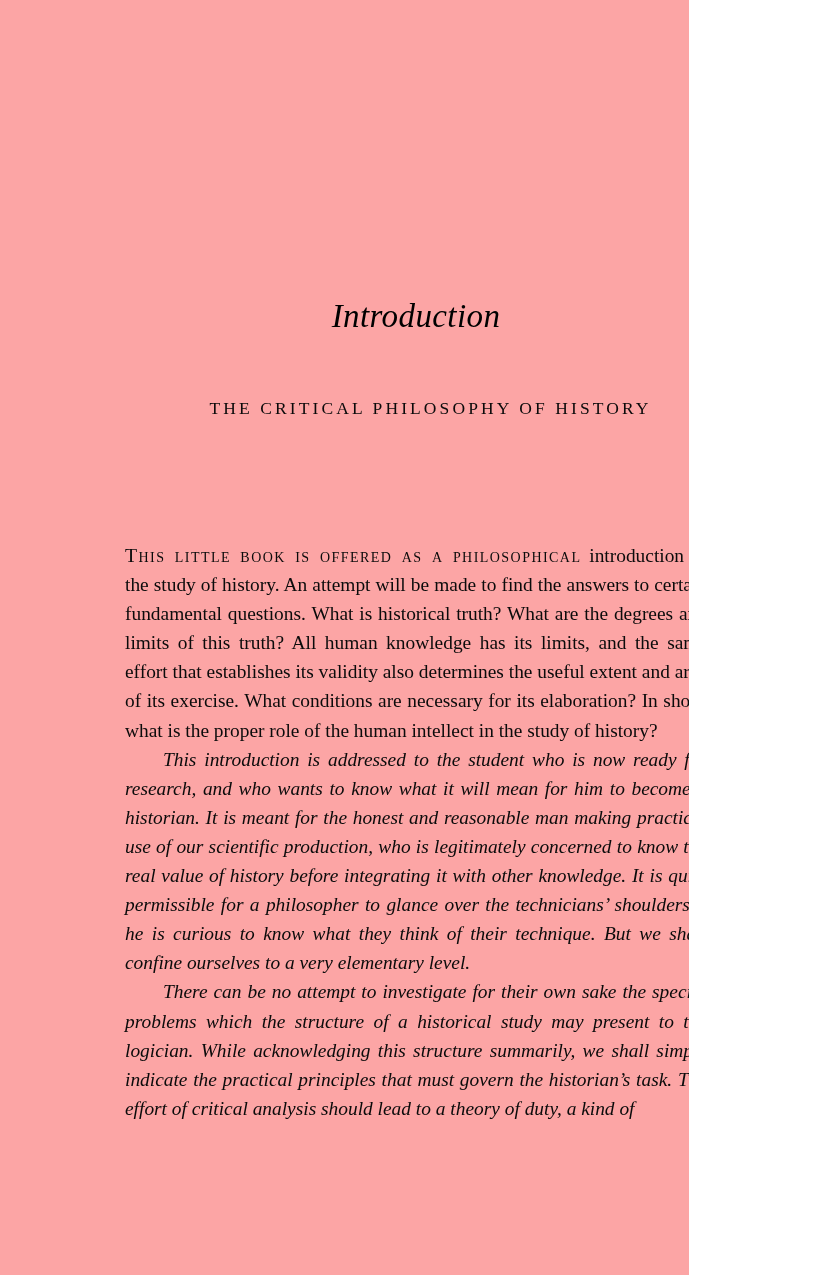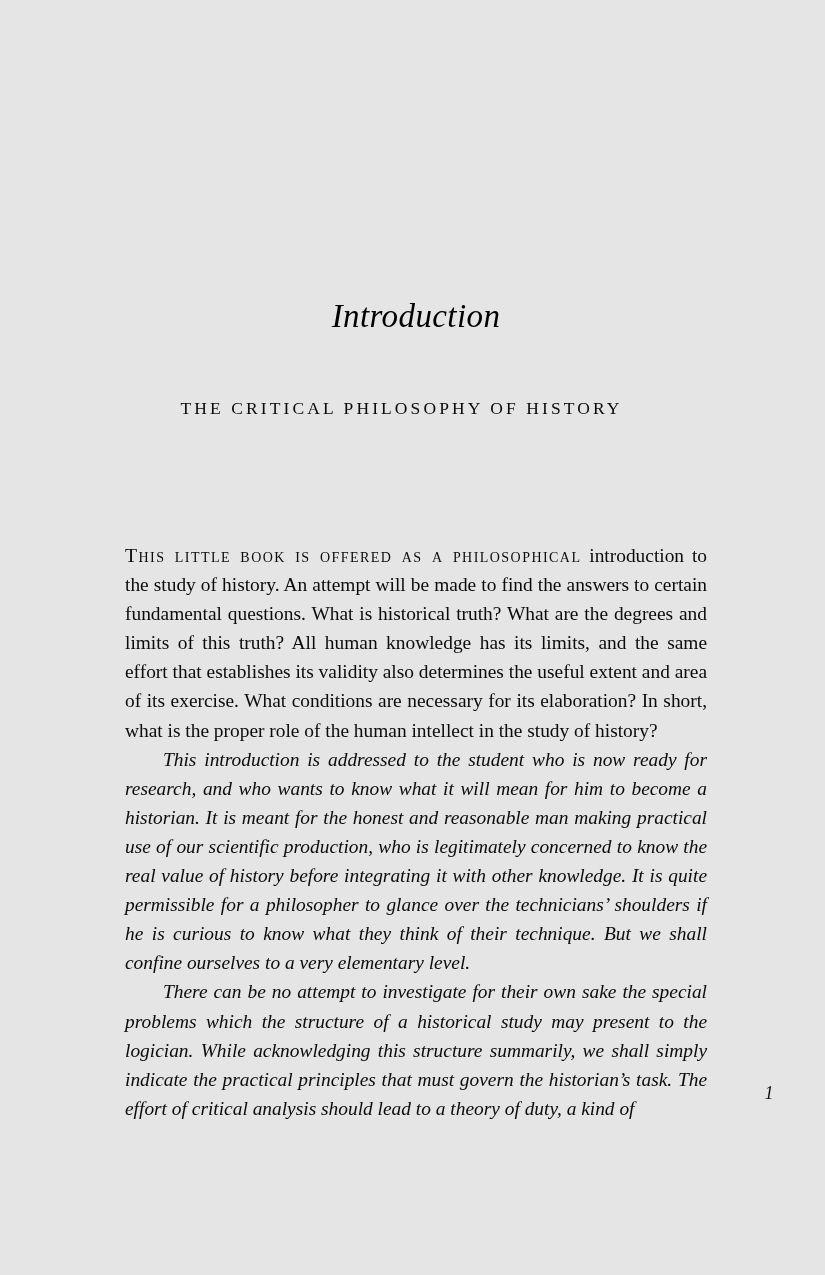--- a/index.html
+++ b/index.html
@@ -10,23 +10,23 @@
   }
 
   body {
     font-family: "Liberation Serif", "DejaVu Serif", serif;
     color: #000000;
     -webkit-font-smoothing: antialiased;
   }
 
   .page {
     position: relative;
-    width: 825px;
+    width: 689px;
     height: 1275px;
-    background: #e5e5e5;
+    background: #fca5a5;
     overflow: hidden;
     box-sizing: border-box;
   }
 
   
   .chapter-title {
     margin: 0;
     padding: 0;
     position: absolute;
     left: 125px;
@@ -39,21 +39,21 @@
     line-height: 40px;
     letter-spacing: 0.4px;
     color: #000000;
   }
 
   
   .chapter-subtitle {
     margin: 0;
     padding: 0;
     position: absolute;
-    left: 109px;
+    left: 138px;
     top: 396px;
     width: 582px;
     text-align: center;
     font-weight: normal;
     font-size: 17.5px;
     line-height: 24px;
     letter-spacing: 3.1px;
     text-indent: 3.1px;
     font-variant: small-caps;
     text-transform: uppercase;

